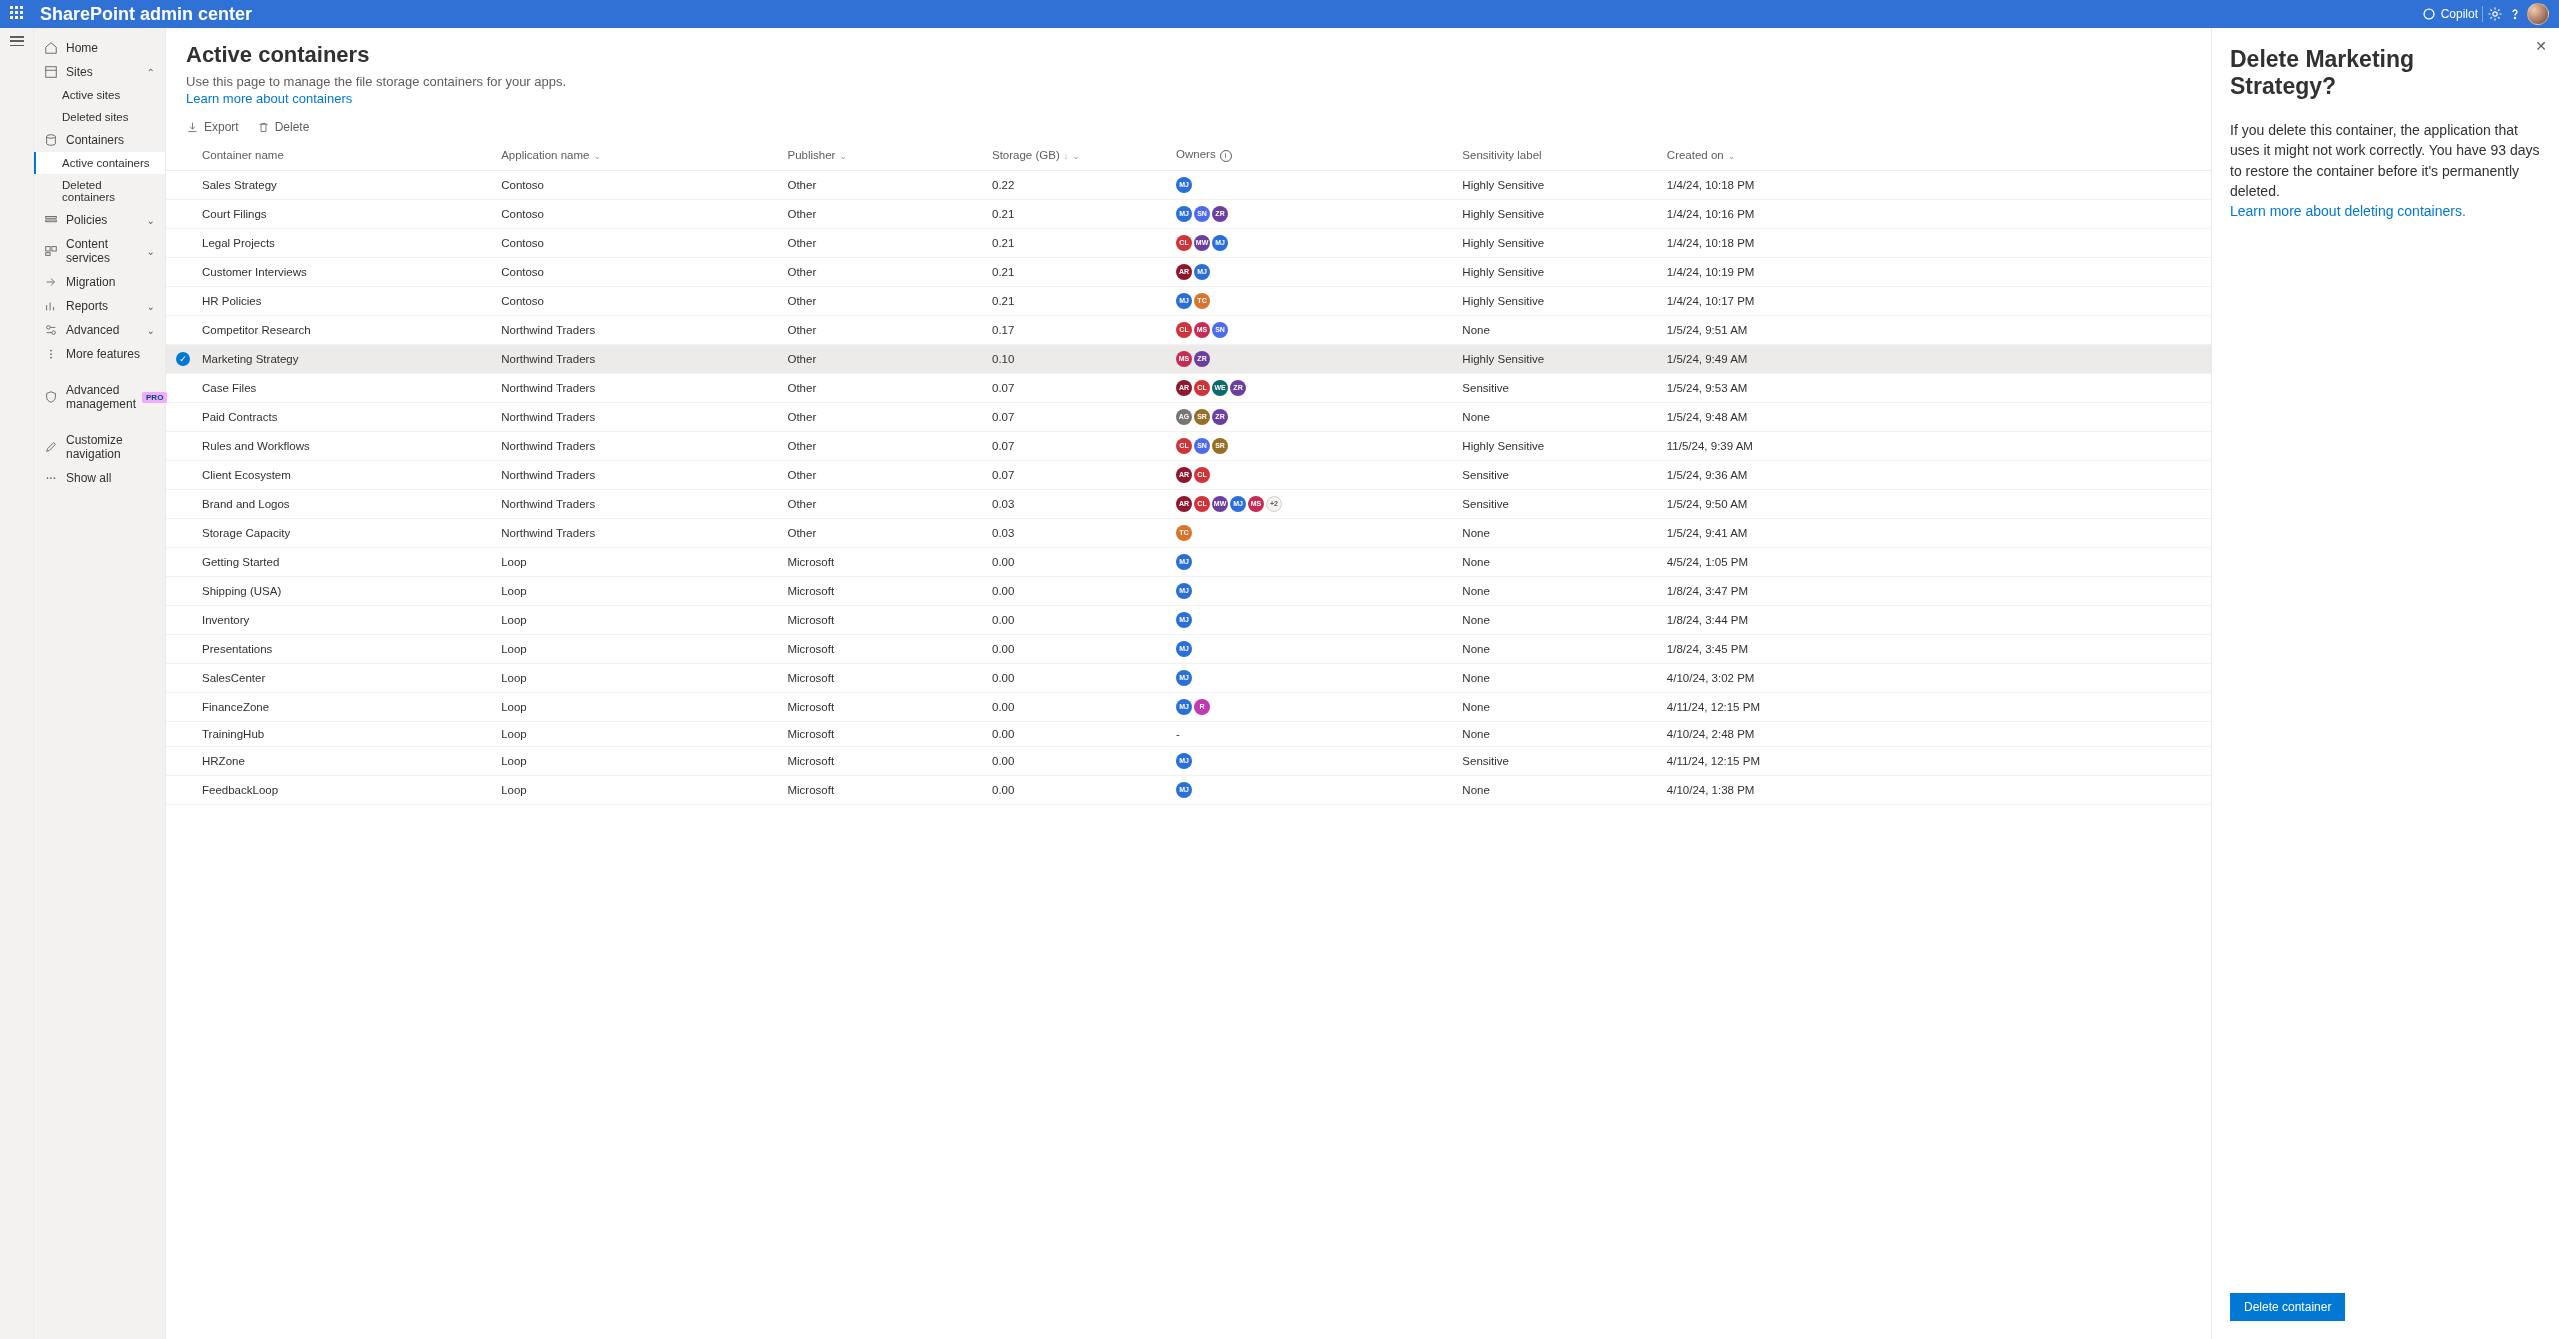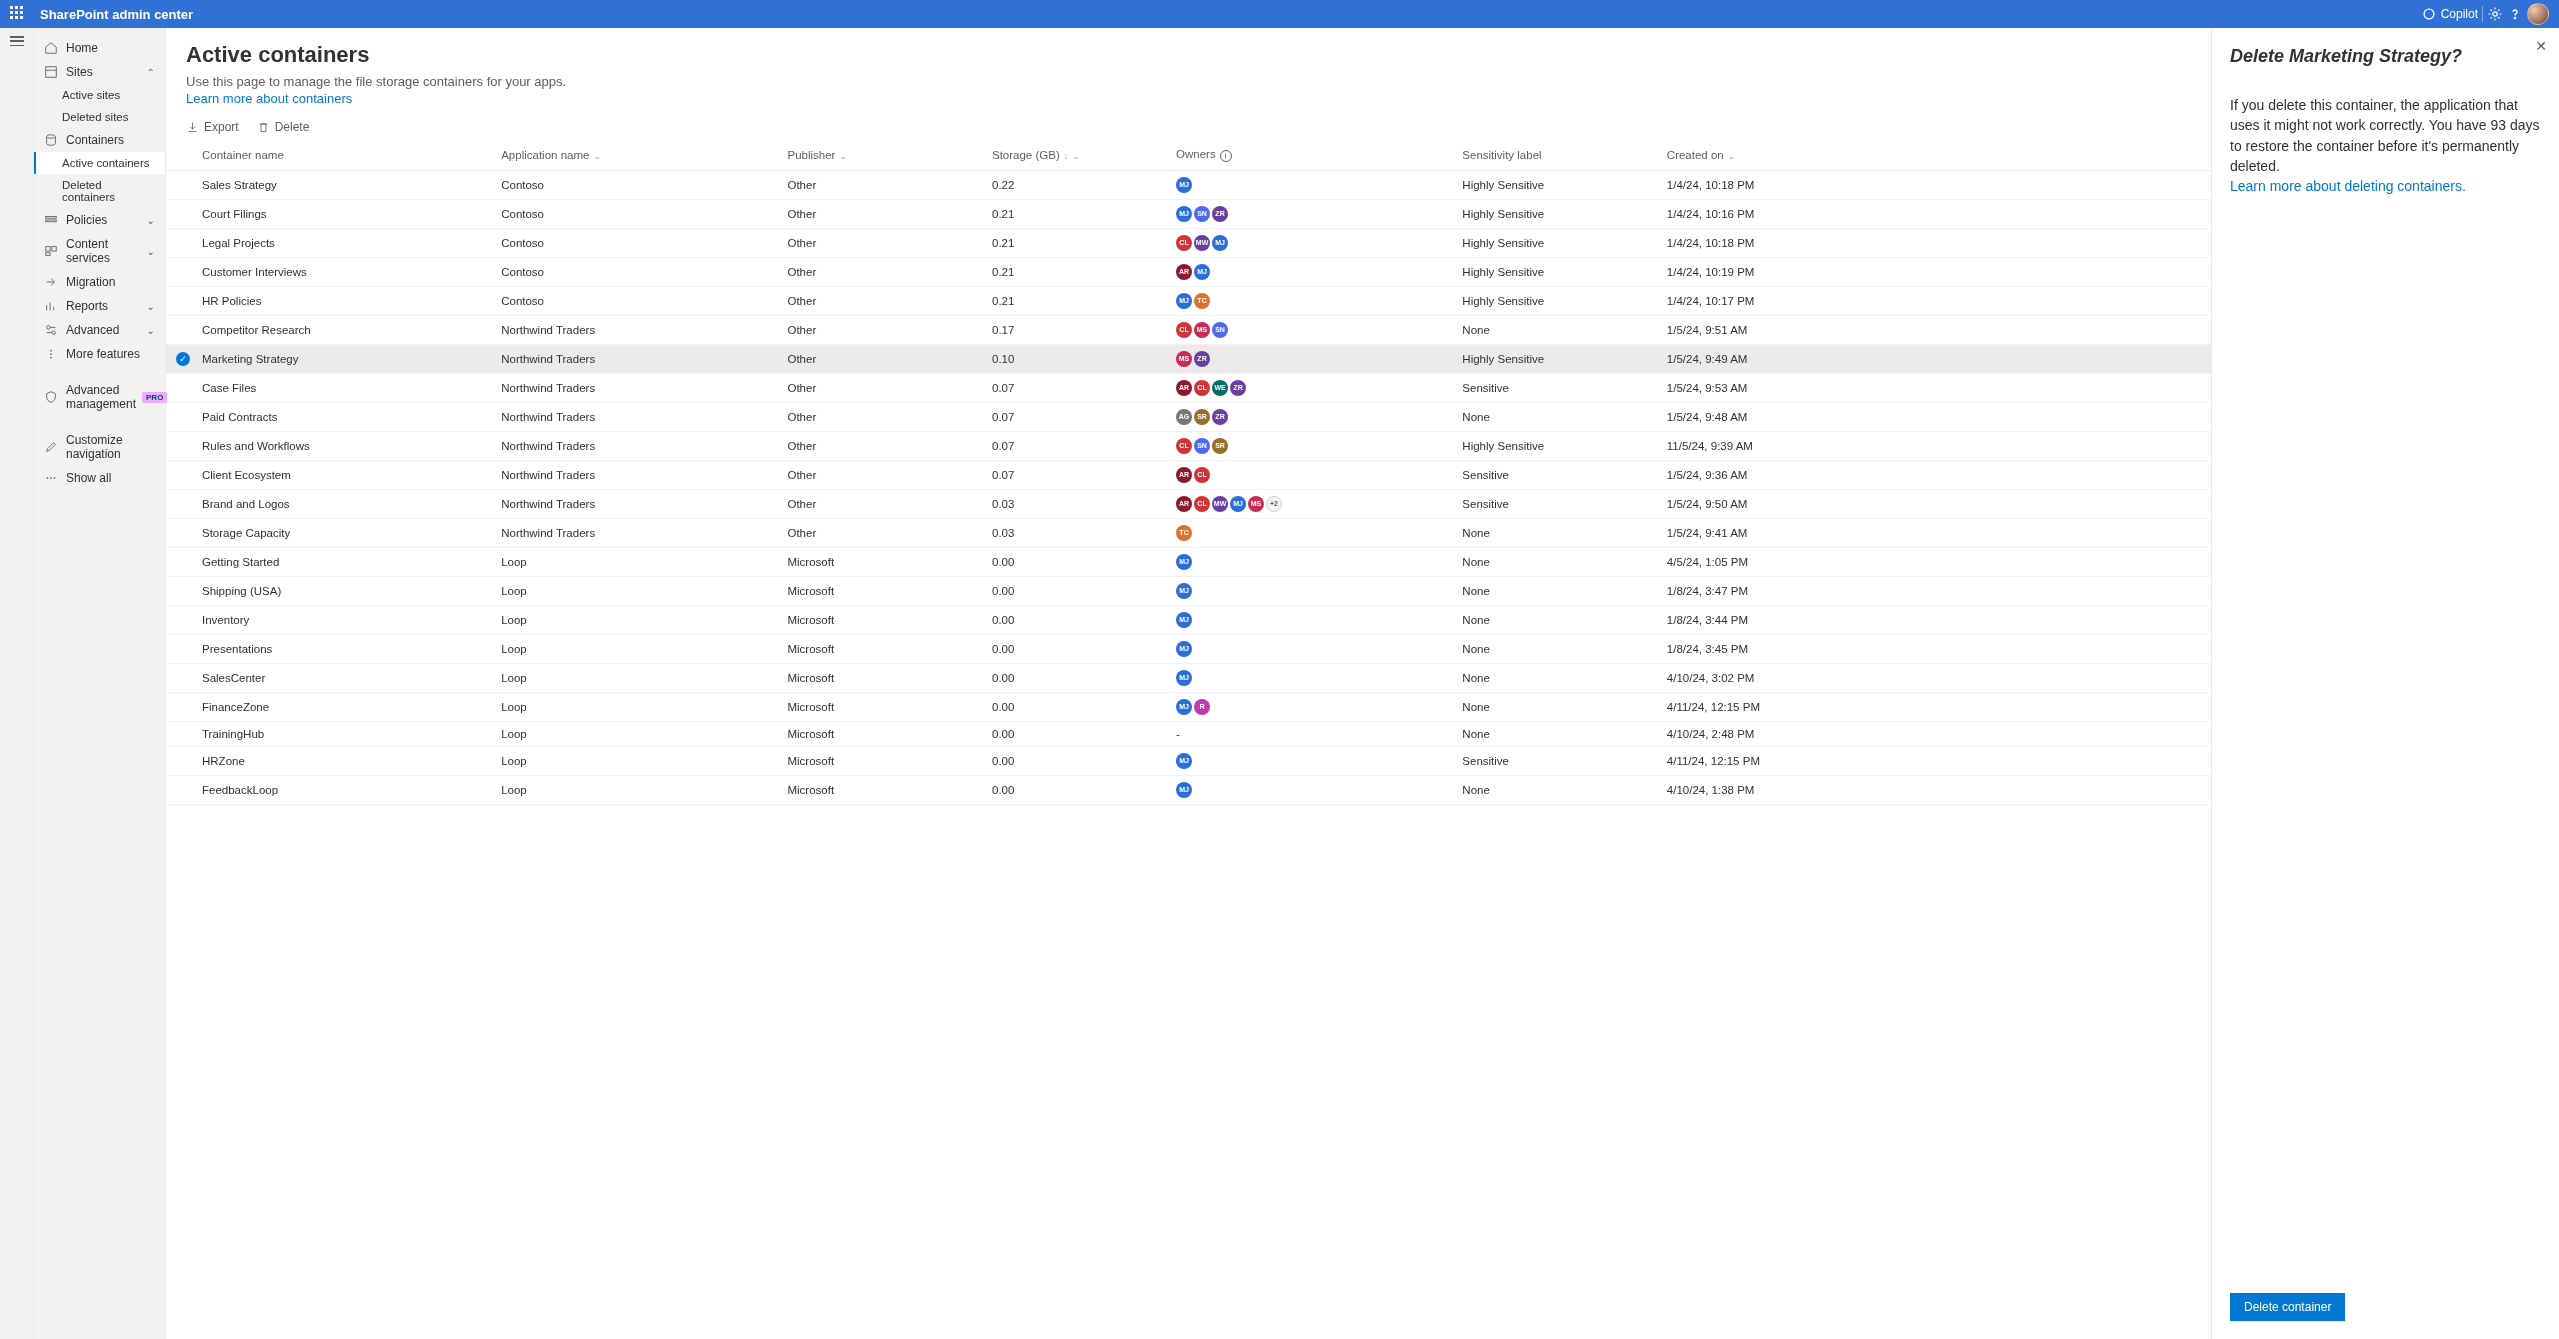--- a/index.html
+++ b/index.html
@@ -2,21 +2,21 @@
 <html><head>
 <meta charset="utf-8">
 <style>
 * { box-sizing: border-box; margin: 0; padding: 0; }
 body { font-family: "Segoe UI", -apple-system, sans-serif; font-size: 12px; color: #323130; overflow: hidden; }
 
 
 .top-bar { height: 28px; background: #2f71d4; display: flex; align-items: center; padding: 0 10px; color: #fff; }
 .waffle { width: 16px; height: 16px; display: grid; grid-template-columns: repeat(3, 3px); grid-template-rows: repeat(3, 3px); gap: 2px; margin-right: 14px; cursor: pointer; }
 .waffle div { background: #fff; }
-.top-title { font-size: 13px; font-weight: 600; }
+.top-title { font-size: 18px; font-weight: 600; }
 .top-right { margin-left: auto; display: flex; align-items: center; gap: 4px; }
 .copilot { display:flex; align-items:center; gap:4px; font-size:12px; cursor:pointer; }
 .top-icon { width:16px; height:16px; cursor:pointer; display:flex; align-items:center; justify-content:center; }
 .top-sep { width:1px; height:16px; background: rgba(255,255,255,0.4); }
 .avatar-top { width:22px; height:22px; border-radius:50%; background: radial-gradient(circle at 30% 30%, #f4c9a8, #6b3d2f); border:1px solid rgba(255,255,255,.4); cursor:pointer; }
 
 
 .shell { display:flex; height: calc(100vh - 28px); }
 .collapse-bar { width:34px; background:#f3f2f1; border-right:1px solid #edebe9; display:flex; justify-content:center; padding-top:8px; }
 .hamburger { width:14px; height:10px; cursor:pointer; display:flex; flex-direction:column; justify-content:space-between; }
@@ -53,21 +53,21 @@
 .row-check { position:absolute; left:10px; top:50%; transform:translateY(-50%); width:14px; height:14px; border-radius:50%; background:#0078d4; display:flex; align-items:center; justify-content:center; color:#fff; font-size:9px; }
 
 .owners { display:flex; gap:2px; align-items:center; }
 .coin { width:16px; height:16px; border-radius:50%; font-size:7px; font-weight:600; display:flex; align-items:center; justify-content:center; color:#fff; flex-shrink:0; }
 .more-coin { background:#f3f2f1; color:#605e5c; border:1px solid #d2d0ce; font-size:7px; }
 .info-i { width:12px; height:12px; border:1px solid #605e5c; border-radius:50%; font-size:8px; display:inline-flex; align-items:center; justify-content:center; margin-left:4px; color:#605e5c; }
 
 
 .panel { width:348px; border-left:1px solid #edebe9; background:#fff; display:flex; flex-direction:column; padding:18px; position:relative; }
 .panel-close { position:absolute; top:10px; right:12px; font-size:14px; color:#605e5c; cursor:pointer; }
-.panel-title { font-size:18px; font-weight:600; margin-bottom:28px; padding-right:20px;font-style:italic; }
+.panel-title { font-size:23px; font-weight:600; margin-bottom:20px; padding-right:20px; }
 .panel-body { font-size:14px; color:#323130; line-height:1.45; }
 .panel-body a { color:#0078d4; text-decoration:none; }
 .panel-footer { margin-top:auto; }
 .btn-primary { background:#0078d4; color:#fff; border:none; padding:7px 14px; font-size:12px; cursor:pointer; }
 
 
 svg { width:100%; height:100%; }
 </style>
 </head>
 <body>

